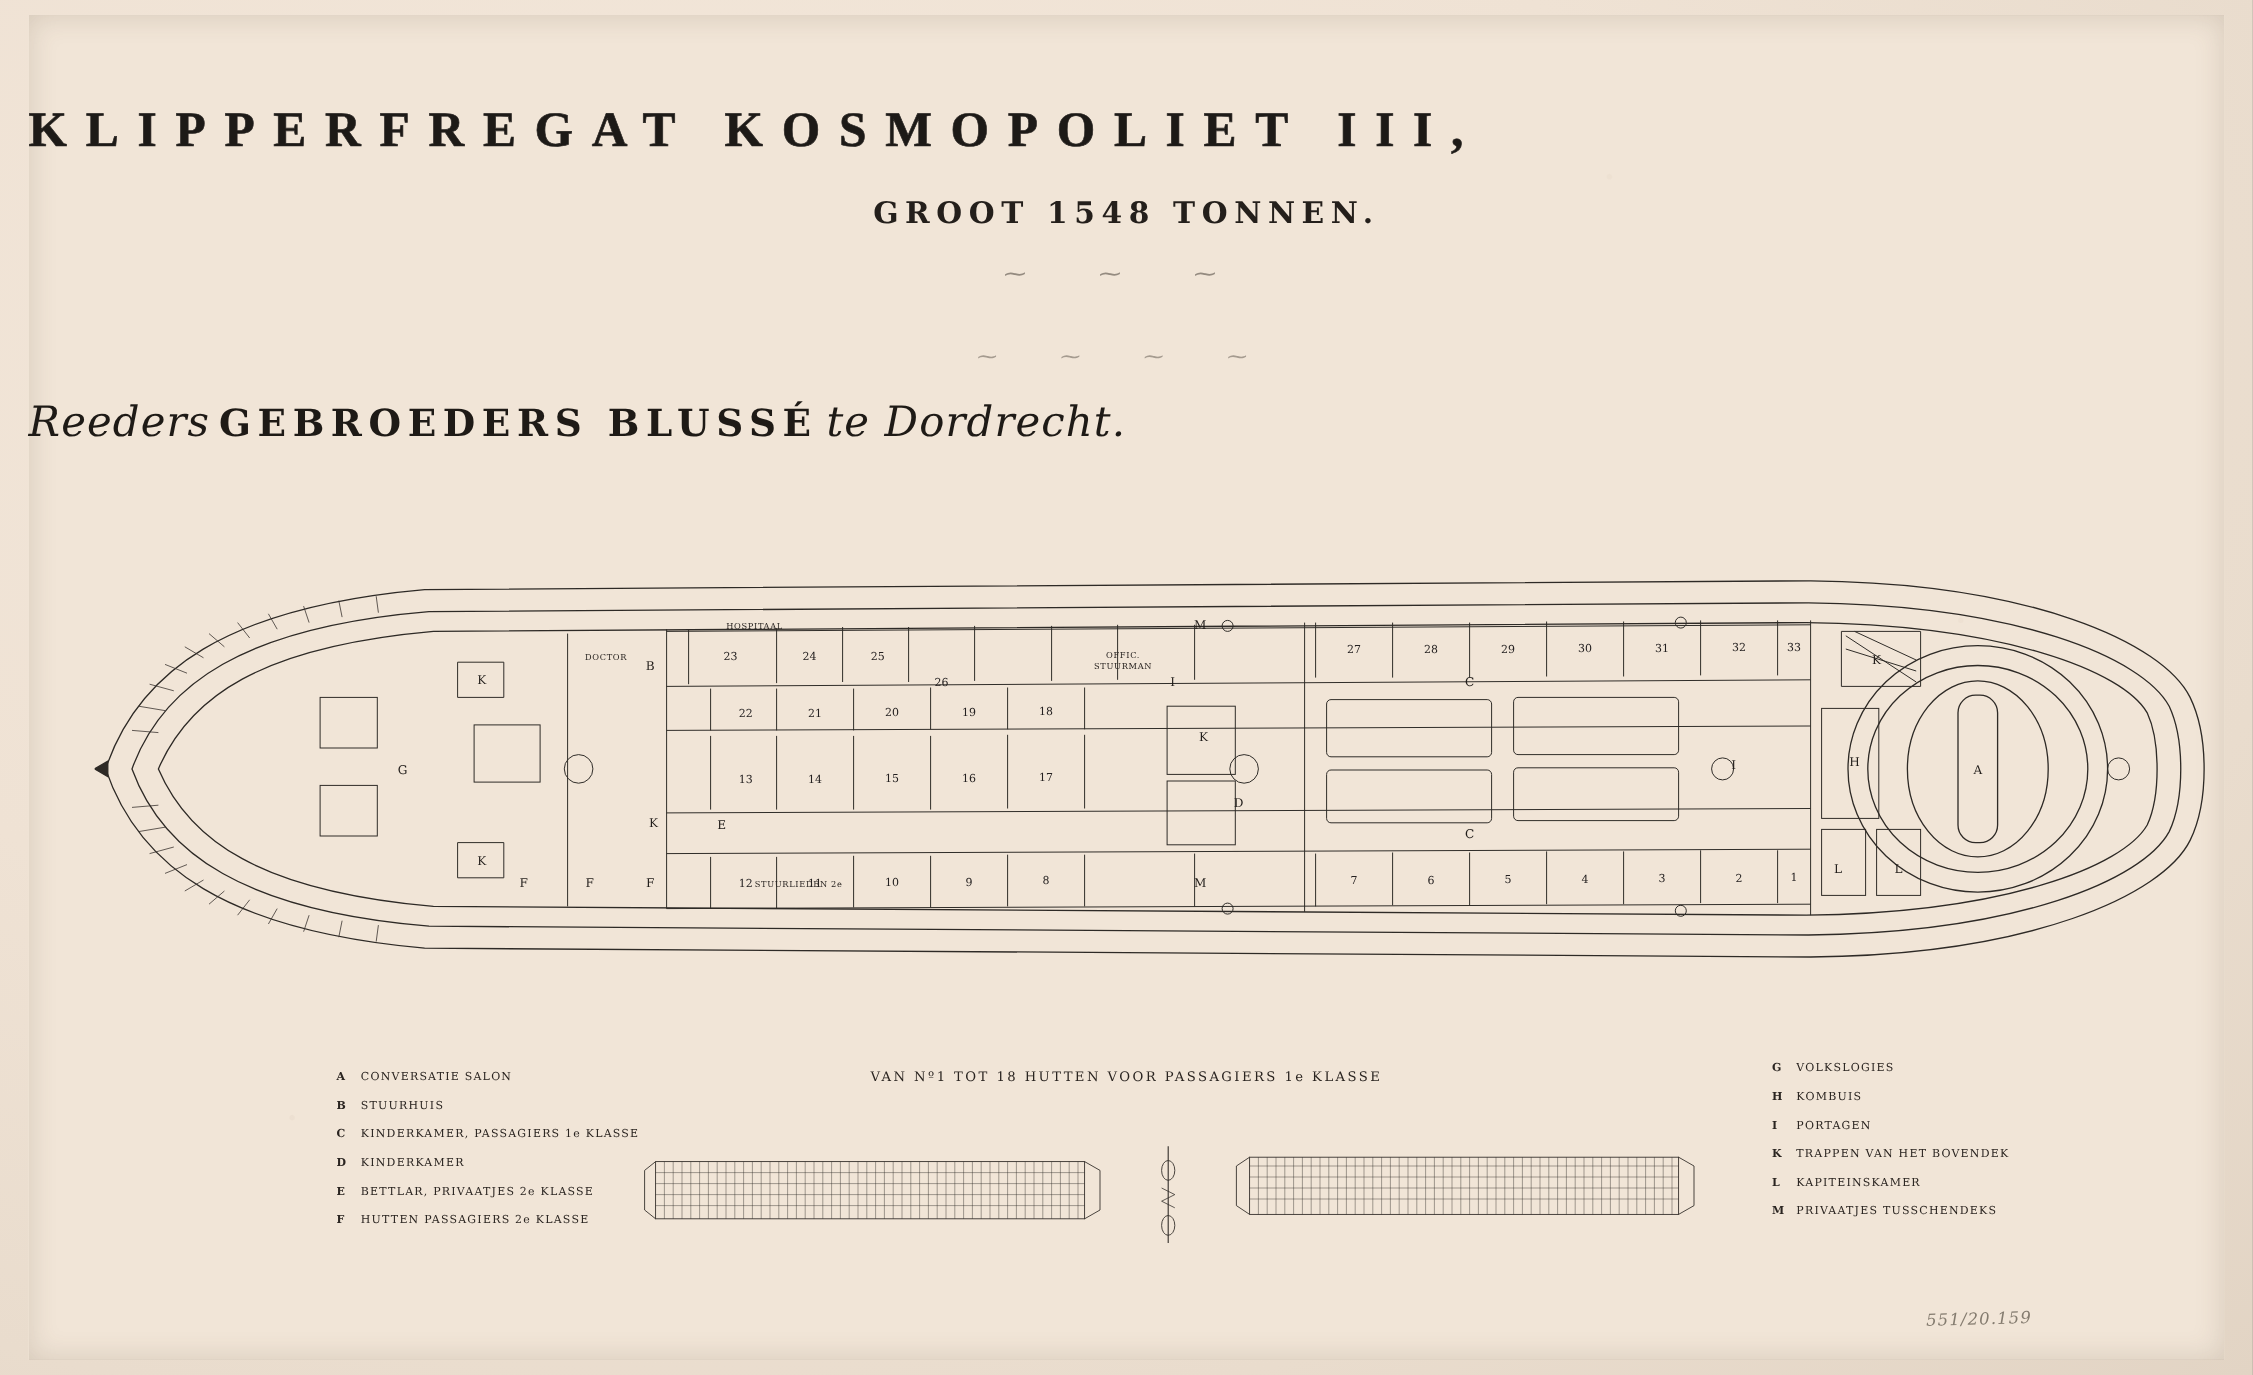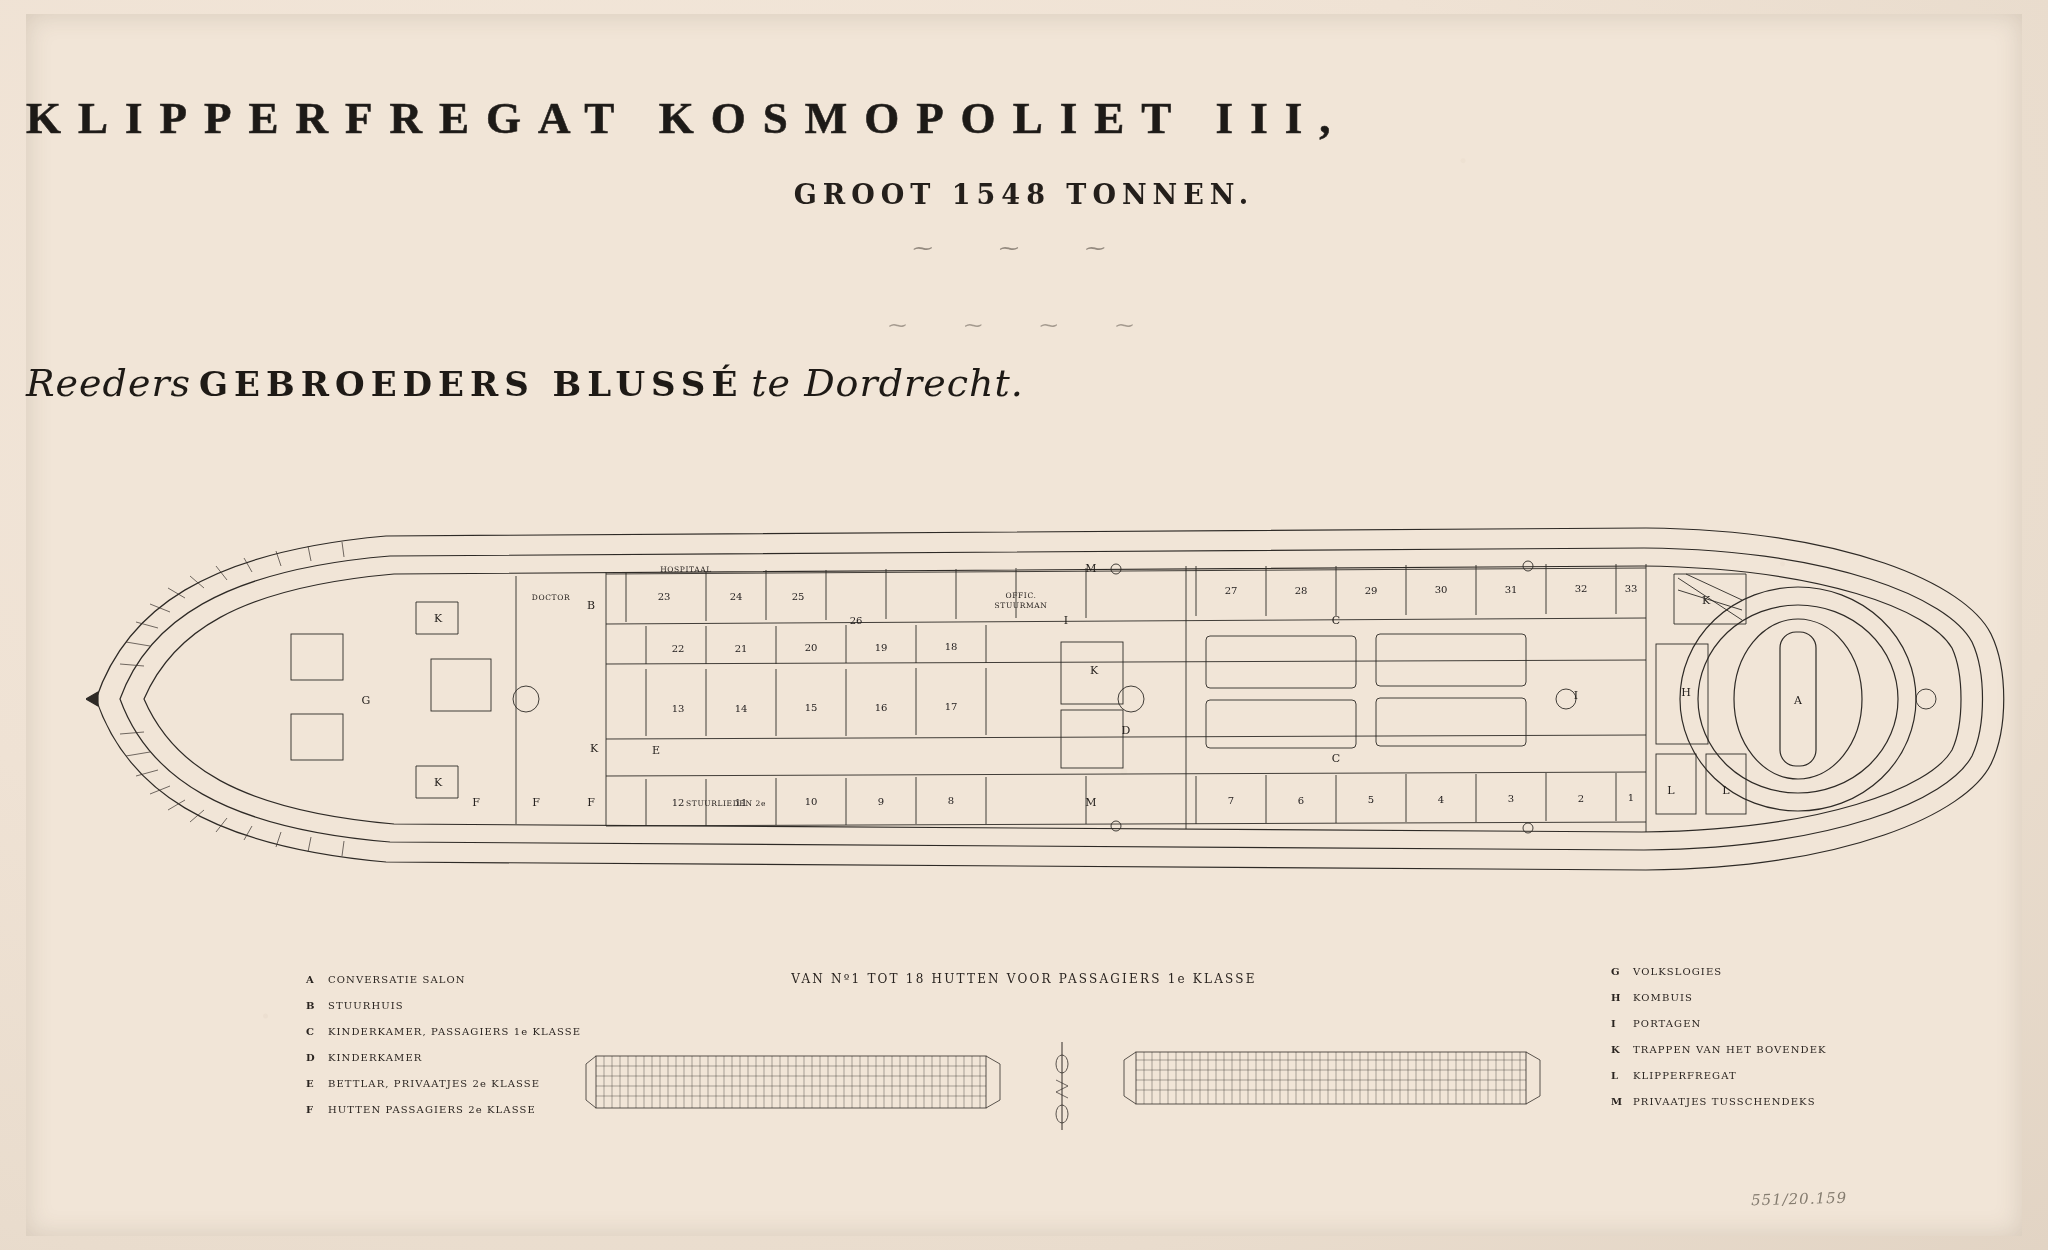--- a/index.html
+++ b/index.html
@@ -287,21 +287,21 @@
       <div class="row">
           <span class="key">I</span>
           <span>PORTAGEN</span>
         </div>
       <div class="row">
           <span class="key">K</span>
           <span>TRAPPEN VAN HET BOVENDEK</span>
         </div>
       <div class="row">
           <span class="key">L</span>
-          <span>KLIPPERFREGAT</span>
+          <span>KAPITEINSKAMER</span>
         </div>
       <div class="row">
           <span class="key">M</span>
           <span>PRIVAATJES TUSSCHENDEKS</span>
         </div>
     </div>
 
     <div class="lowerplans">
       <svg width="2048" height="120" viewBox="0 0 2048 120" xmlns="http://www.w3.org/2000/svg">
         <g fill="none" stroke="#322d29" stroke-width="0.8">

